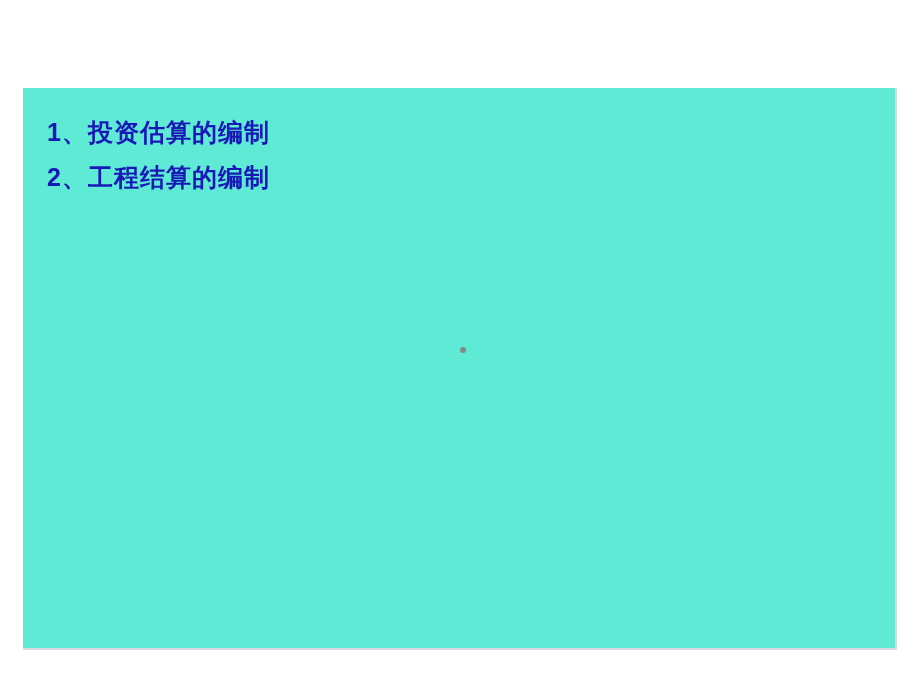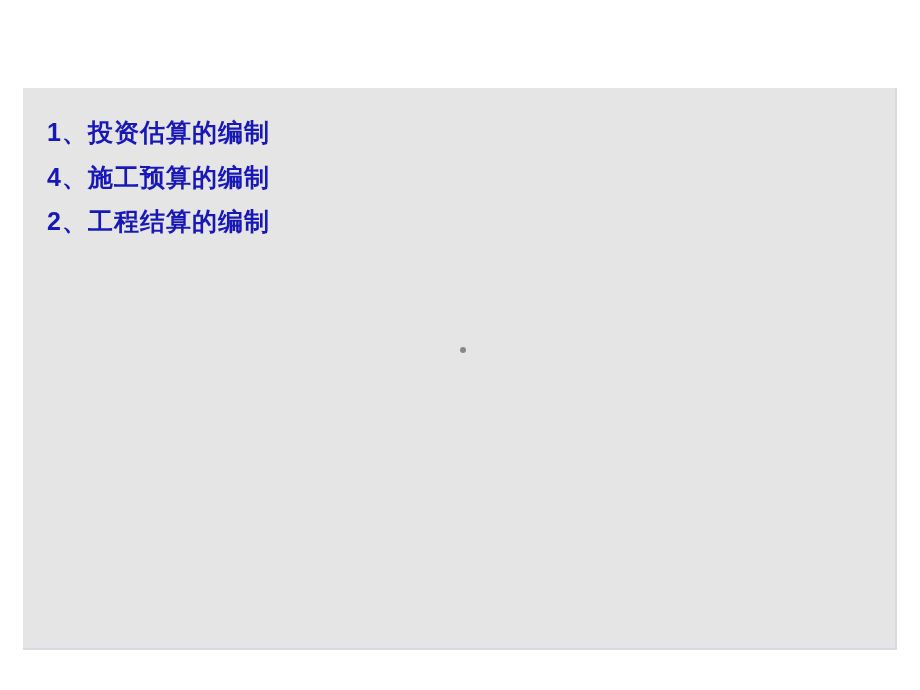--- a/index.html
+++ b/index.html
@@ -13,21 +13,21 @@
       background: #ffffff;
       font-family: "Microsoft YaHei", "SimHei", sans-serif;
       position: relative;
     }
     .slide-container {
       position: absolute;
       top: 88px;
       left: 23px;
       width: 874px;
       height: 562px;
-      background: #e5e5e5;
+      background: #5eead4;
       border-right: 2px solid #d8d8e0;
       border-bottom: 2px solid #d8d8e0;
     }
     .content-list {
       padding-top: 22px;
       padding-left: 24px;
     }
     .list-item {
       font-size: 25px;
       font-weight: bold;
@@ -49,18 +49,17 @@
       background: #888;
       border-radius: 50%;
     }
   </style>
 </head>
 <body>
 
 <div class="slide-container">
   <div class="content-list">
     <div class="list-item item-blue">1、投资估算的编制</div>
-    <div class="list-item item-blue">4、施工预算的编制</div>
     <div class="list-item item-blue">2、工程结算的编制</div>
   </div>
 </div>
 
 <div class="center-dot"></div>
 
 </body></html>

